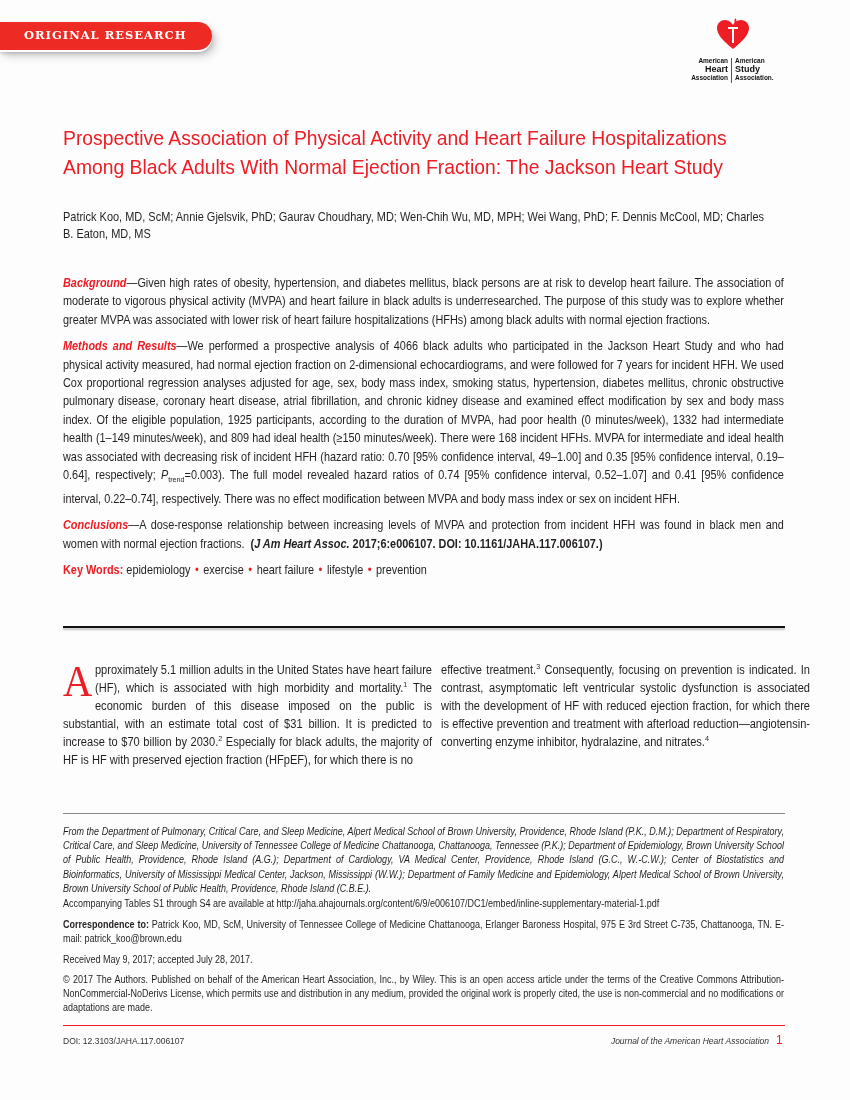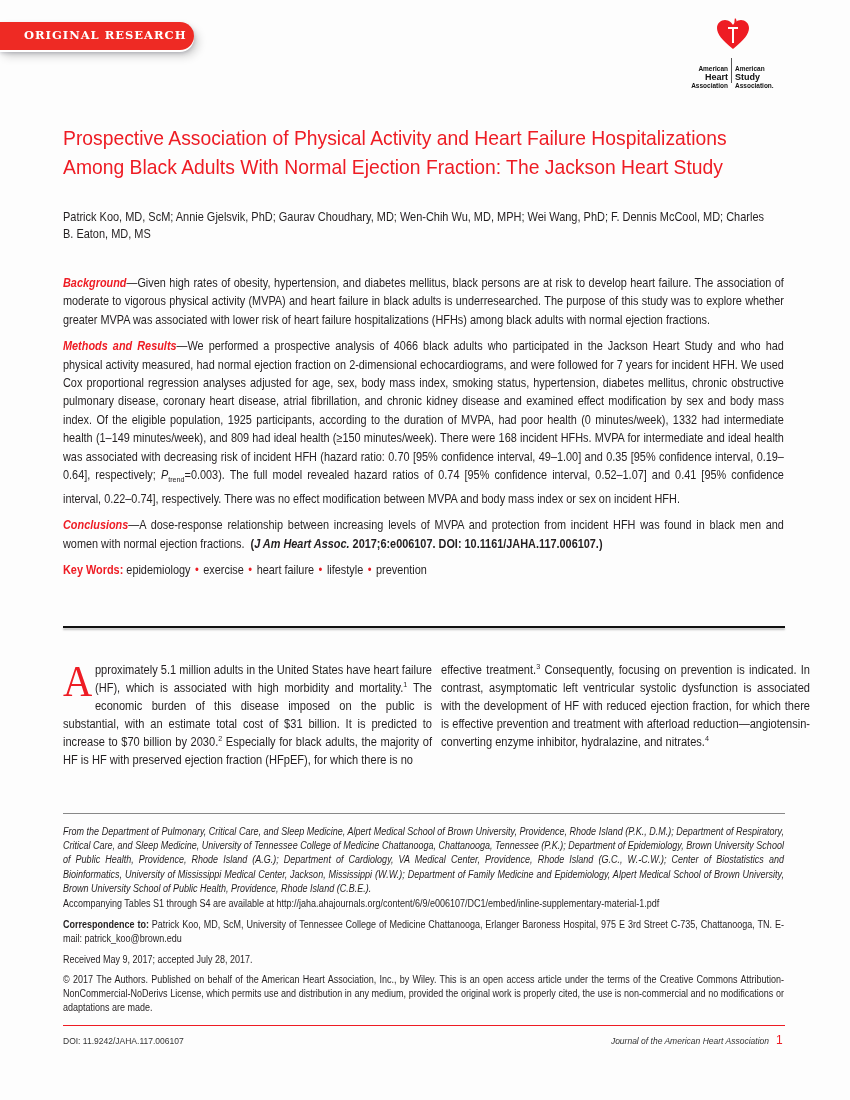--- a/index.html
+++ b/index.html
@@ -4,28 +4,29 @@
   <style>
     html, body { margin: 0; padding: 0; }
     body {
       width: 850px; height: 1100px; background: #fdfdfd; position: relative; overflow: hidden;
       font-family: "Liberation Sans Narrow", "Liberation Sans", sans-serif; color: #231f20;
     }
     .banner {
       position: absolute; left: 0; top: 22px; width: 194px; height: 28px;
       background: #ee2a24; border-radius: 0 16px 16px 0;
       box-shadow: 0 2px 0 #fff, 0 3px 4px rgba(80,80,100,0.35), 4px 6px 10px rgba(0,0,0,0.18);
+      padding-left: 18px;
     }
     .banner span {
       position: absolute; left: 24px; top: 6px; color: #fff;
       font-family: "DejaVu Serif", serif; font-weight: bold; font-size: 11.5px; letter-spacing: 1px;
     }
     .logo { position: absolute; left: 683px; top: 16px; width: 100px; height: 56px; }
     .logo .heart { position: absolute; left: 33px; top: 2px; width: 34px; height: 32px; }
-    .logo .lt { position: absolute; top: 41px; font-family: "Liberation Sans", sans-serif; font-weight: bold; font-size: 6.5px; line-height: 8px; color: #111; margin-top: 8px; }
+    .logo .lt { position: absolute; top: 41px; font-family: "Liberation Sans", sans-serif; font-weight: bold; font-size: 6.5px; line-height: 8px; color: #111; }
     .logo .left { right: 55px; text-align: right; left: auto; }
     .logo .right { left: 52px; }
     .logo .left .big, .logo .right .big { font-size: 9px; line-height: 9px; }
     .logo .vbar { position: absolute; left: 48px; top: 42px; width: 1px; height: 25px; background: #555; }
 
     .title {
       position: absolute; left: 63px; top: 124px; width: 730px;
       color: #ee1c24; font-family: "Liberation Sans", sans-serif; font-size: 21px; line-height: 28.5px;
       transform: scaleX(0.92); transform-origin: left top;
     }
@@ -133,15 +134,15 @@
 <div class="meta" style="top:897px">
   <span>Accompanying Tables S1 through S4 are available at http://jaha.ahajournals.org/content/6/9/e006107/DC1/embed/inline-supplementary-material-1.pdf</span>
 </div>
 <div class="meta" style="top:918px">
   <b>Correspondence to:</b><span> Patrick Koo, MD, ScM, University of Tennessee College of Medicine Chattanooga, Erlanger Baroness Hospital, 975 E 3rd Street C-735, Chattanooga, TN. E-mail: patrick_koo@brown.edu</span>
 </div>
 <div class="meta" style="top:953px">Received May 9, 2017; accepted July 28, 2017.</div>
 <div class="meta" style="top:973px">© 2017 The Authors. Published on behalf of the American Heart Association, Inc., by Wiley. This is an open access article under the terms of the Creative Commons Attribution-NonCommercial-NoDerivs License, which permits use and distribution in any medium, provided the original work is properly cited, the use is non-commercial and no modifications or adaptations are made.</div>
 
 <div class="rule-red"></div>
-<div class="footer-doi">DOI: 11.9242/JAHA.117.006107</div>
+<div class="footer-doi">DOI: 12.3103/JAHA.117.006107</div>
 <div class="footer-journal">Journal of the American Heart Association</div>
 <div class="footer-page">1</div>
 
 </body></html>

